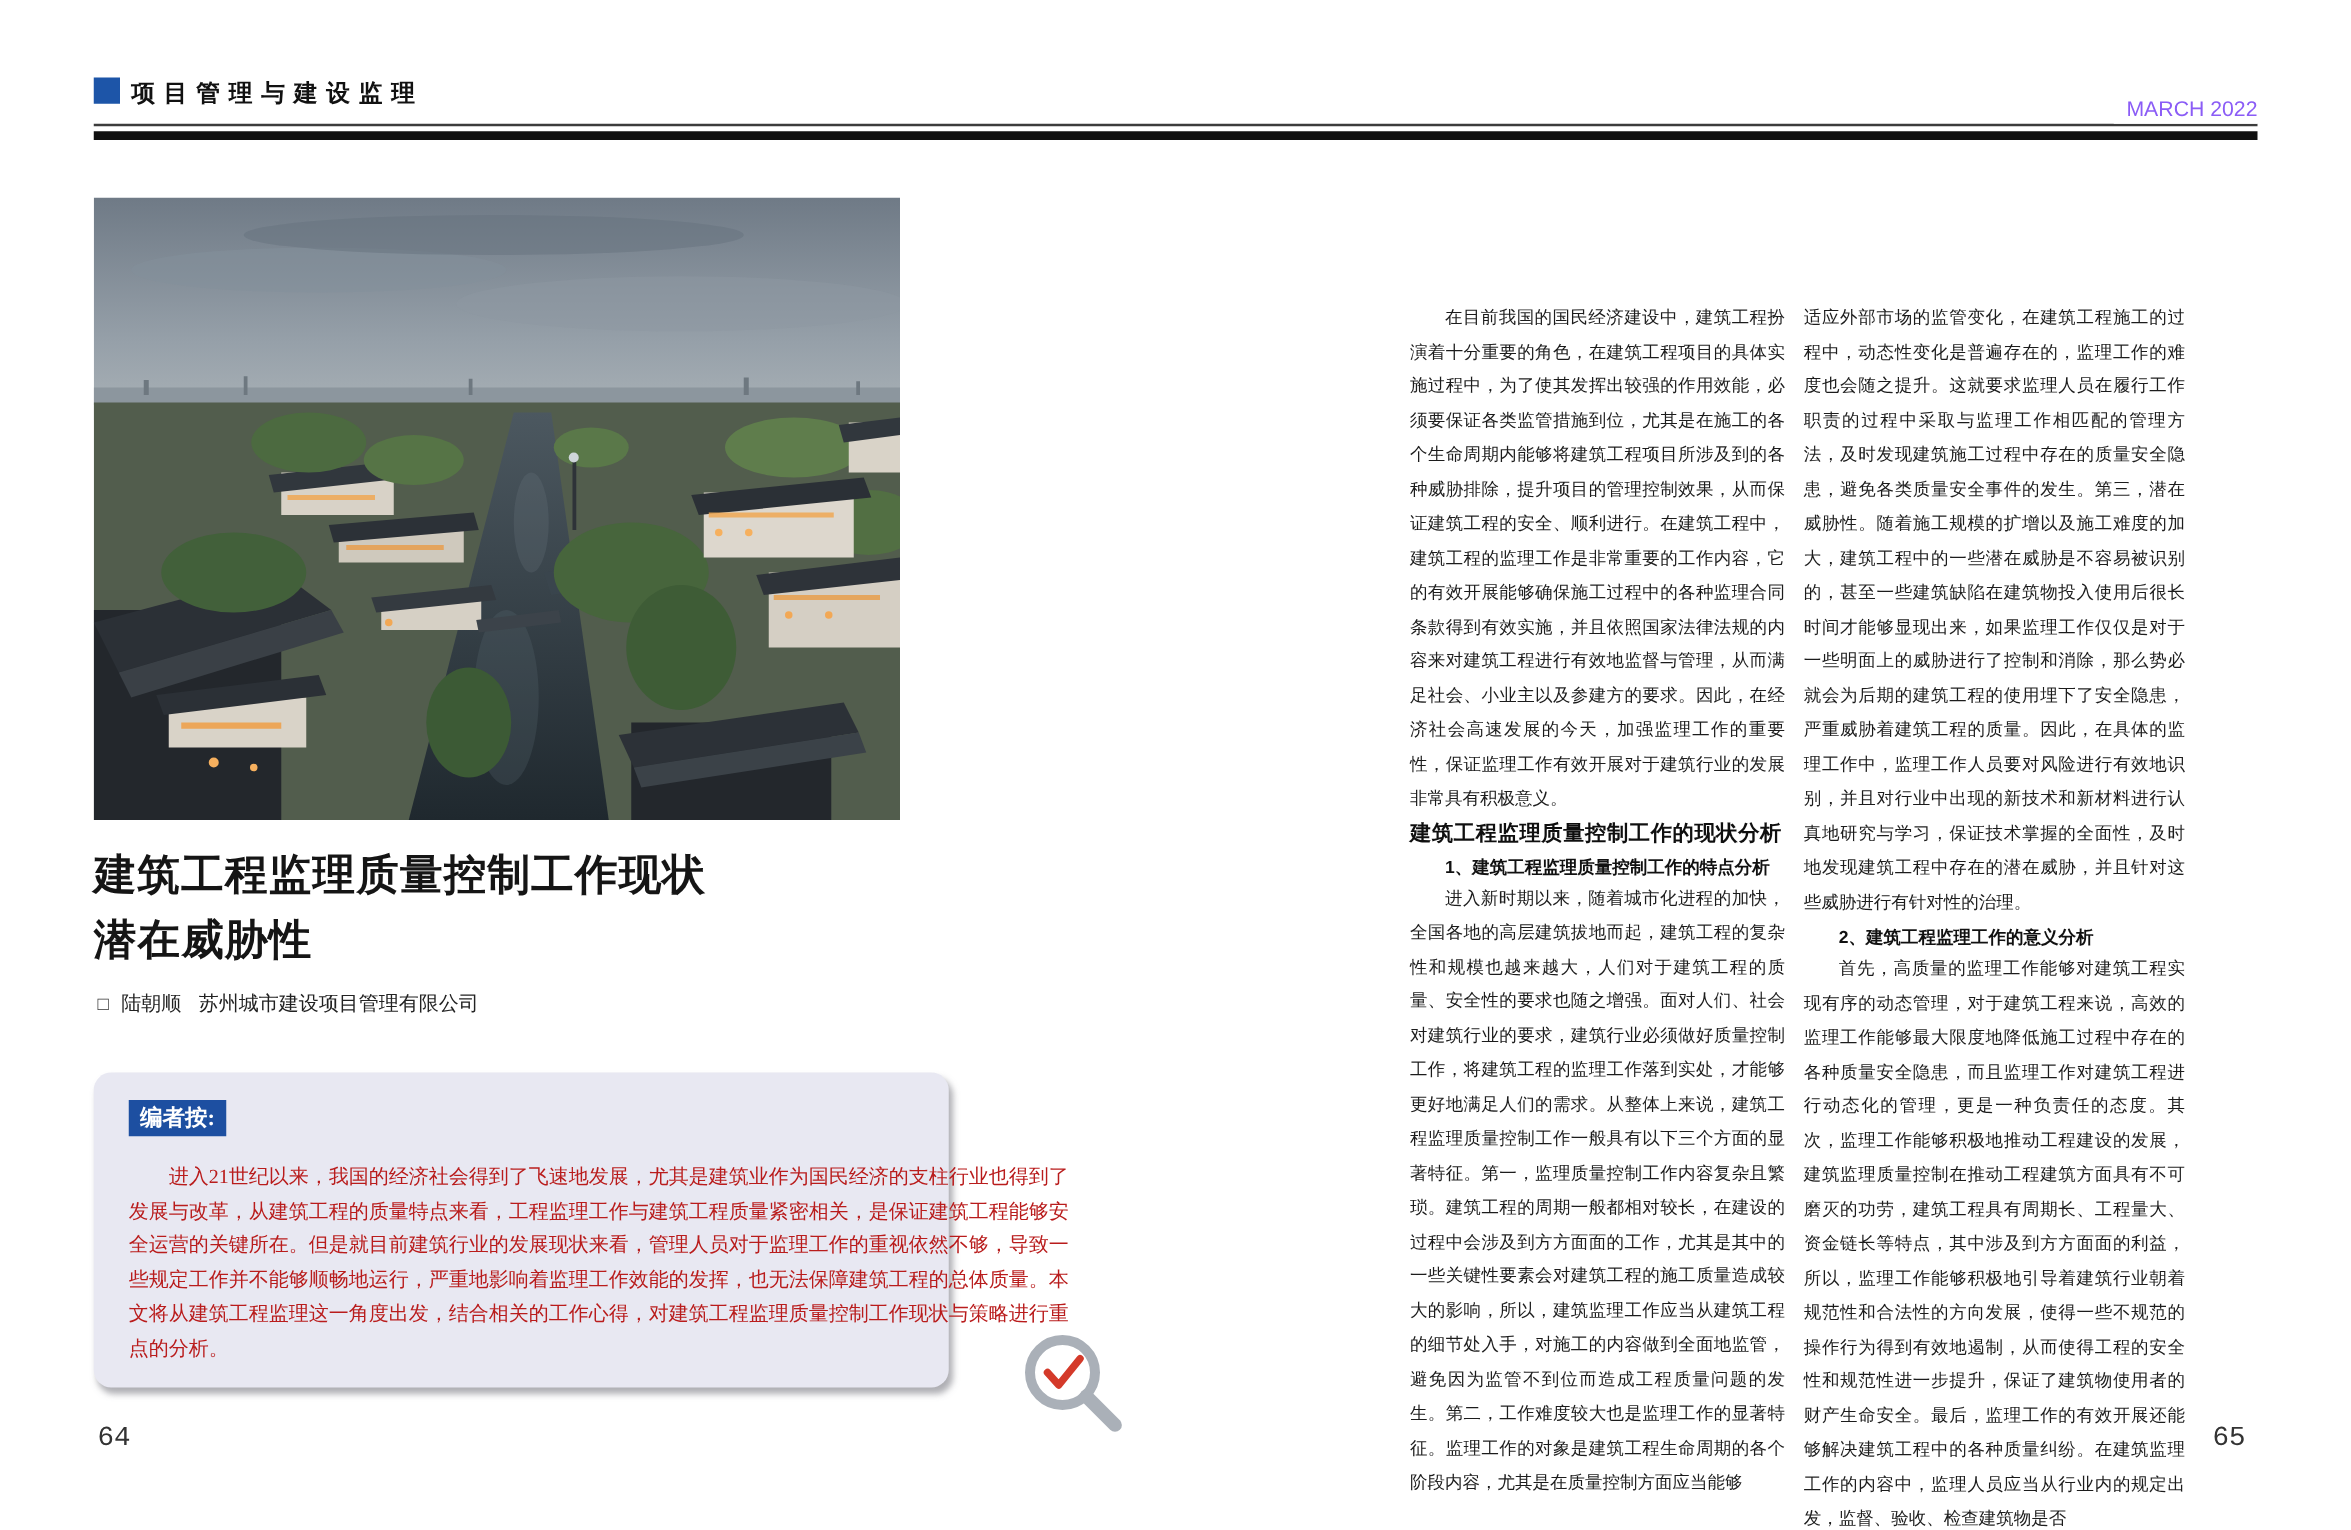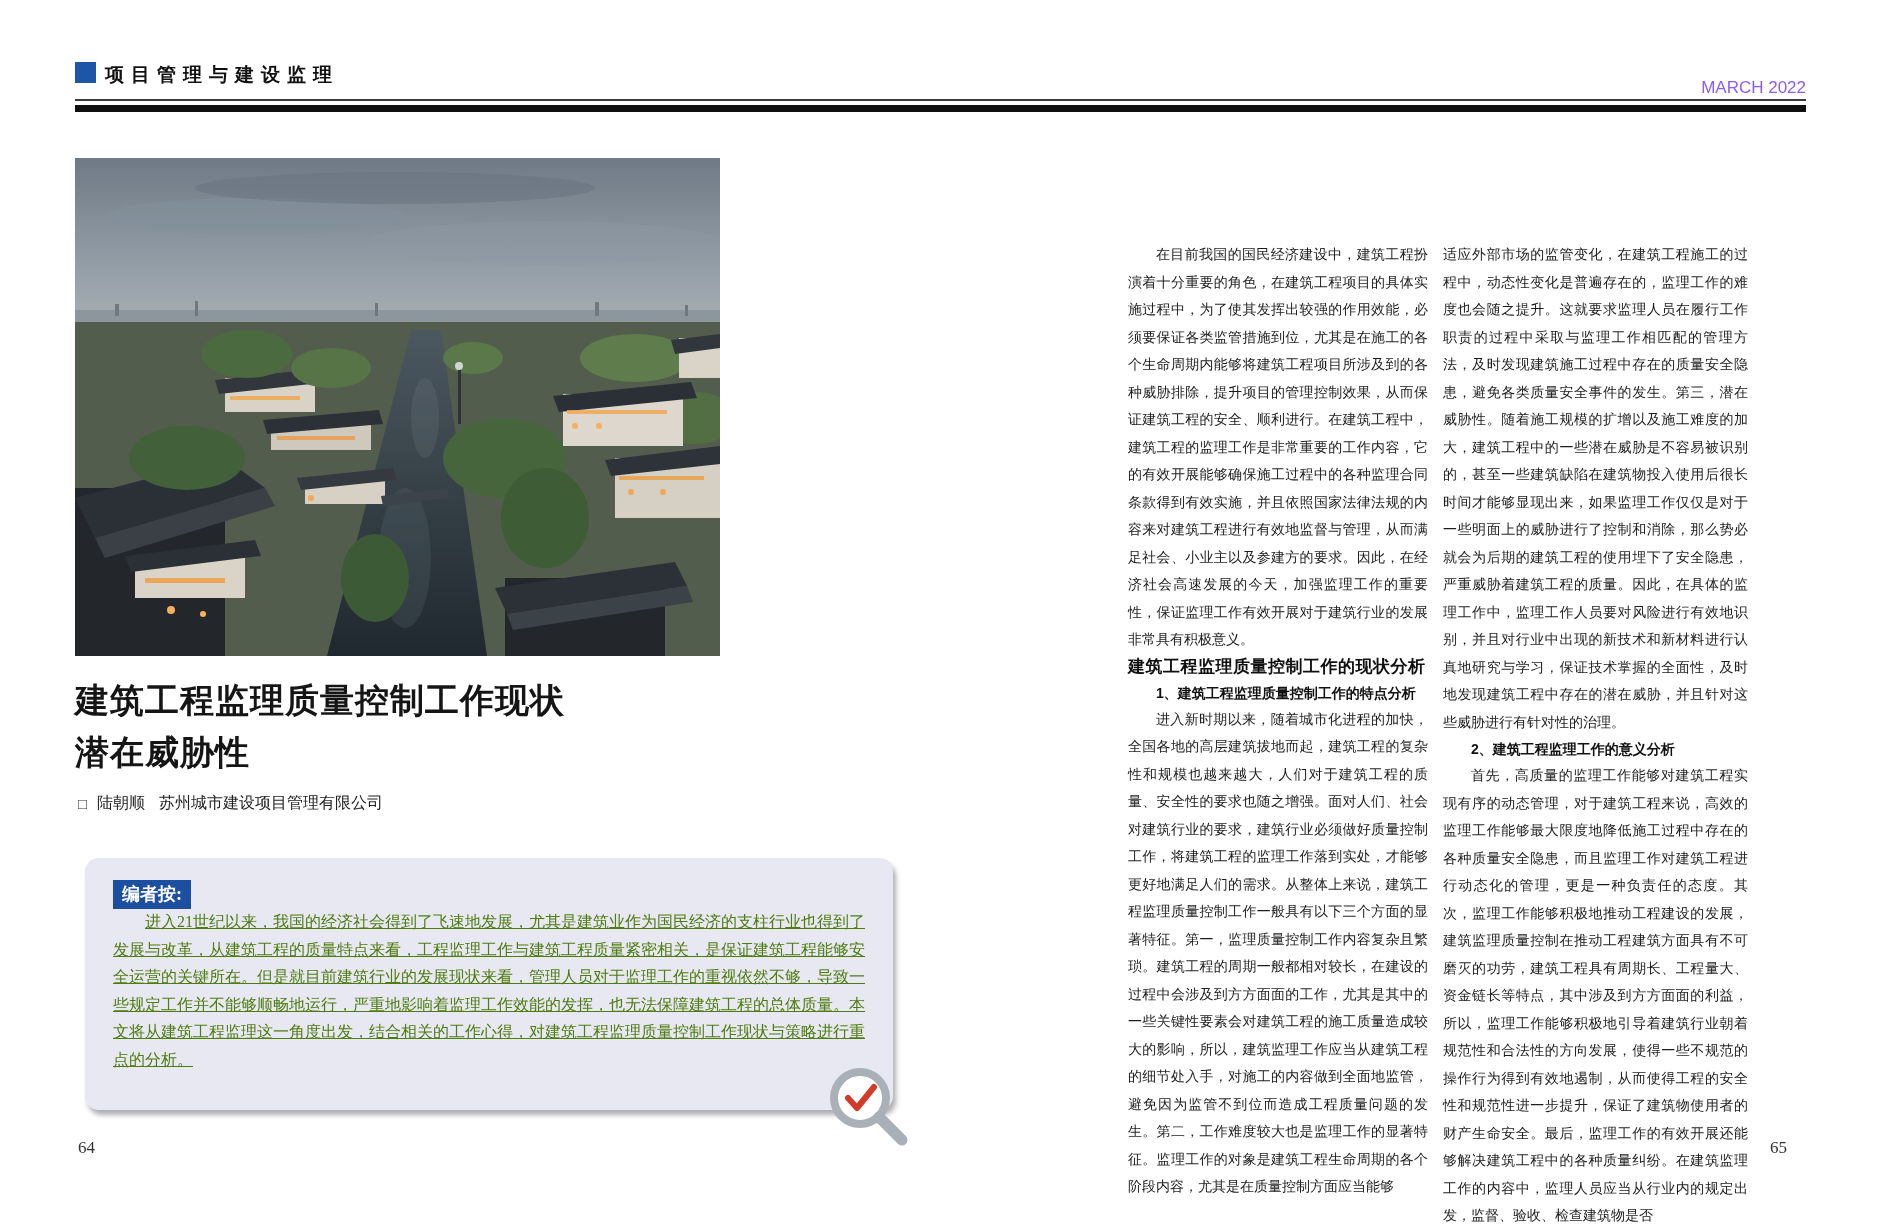--- a/index.html
+++ b/index.html
@@ -20,43 +20,43 @@
     background:#ffffff;padding-left:10px;z-index:2;}
   
   .photo{position:absolute;left:75px;top:158px;width:645px;height:498px;display:block;}
   .title{position:absolute;left:75px;top:674px;width:820px;
     font-family:"Liberation Sans","DejaVu Sans",sans-serif;font-weight:bold;
     font-size:34px;line-height:52px;color:#151515;letter-spacing:1px;}
   .author-row{position:absolute;left:78px;top:793px;display:flex;align-items:center;
     font-family:"Liberation Sans","DejaVu Sans",sans-serif;font-size:16px;color:#222;}
   .author-marker{display:inline-block;font-size:15px;color:#333;margin-right:10px;line-height:1;}
   .author-name{margin-right:14px;}
-  .note-box{position:absolute;left:75px;top:858px;width:808px;height:252px;
+  .note-box{position:absolute;left:75px;top:858px;width:684px;height:252px;
     background:#e8e8f2;border-radius:14px;
-    box-shadow:3px 5px 5px rgba(110,110,118,.55);margin-left:10px;}
+    box-shadow:3px 5px 5px rgba(110,110,118,.55);}
   .note-chip{position:absolute;left:28px;top:22px;background:#1d4fa1;color:#ffffff;
     font-weight:bold;font-size:18px;padding:3px 9px 4px 9px;line-height:22px;}
-  .note-body{position:absolute;left:28px;top:50px;width:752px;
-    font-size:16px;line-height:27.5px;color:#4d7c0f;
-    text-align:justify;text-indent:2em;text-decoration:underline;}
+  .note-body{position:absolute;left:28px;top:70px;width:752px;
+    font-size:16px;line-height:27.5px;color:#b91c1c;
+    text-align:justify;text-indent:2em;}
   .stamp-icon{position:absolute;left:737px;top:204px;width:92px;height:92px;z-index:3;}
   
   .col{position:absolute;top:241px;text-align:justify;font-size:14px;line-height:27.5px;color:#1c1c1c;}
   .col1{left:1128px;width:300px;}
   .col2{left:1443px;width:305px;}
   .col p{margin:0;}
   .para-indent{text-indent:2em;}
   .sec-heading{margin:25px 0 0 0;font-weight:bold;font-size:17px;letter-spacing:.5px;
     line-height:26px;color:#0f0f0f;}
   .sub-heading{margin:8px 0 4px 0;font-family:Liberation Sans, sans-serif;
     font-weight:bold;font-size:14px;line-height:26px;color:#111;text-indent:2em;}
   .sub-heading2{margin:10px 0 4px 0;}
   
-  .pageno{position:absolute;top:1138px;font-family:Liberation Serif, serif;
-    font-size:17px;color:#333;}
+  .pageno{position:absolute;top:1138px;font-family:Liberation Mono, monospace;
+    font-size:22px;color:#333;}
   .pageno-left{left:78px;}
   .pageno-right{left:1770px;}
 </style>
 </head>
 <body>
 
 <div class="spread">
 
   <div class="hdr-left">
     <span class="hdr-square"></span>

